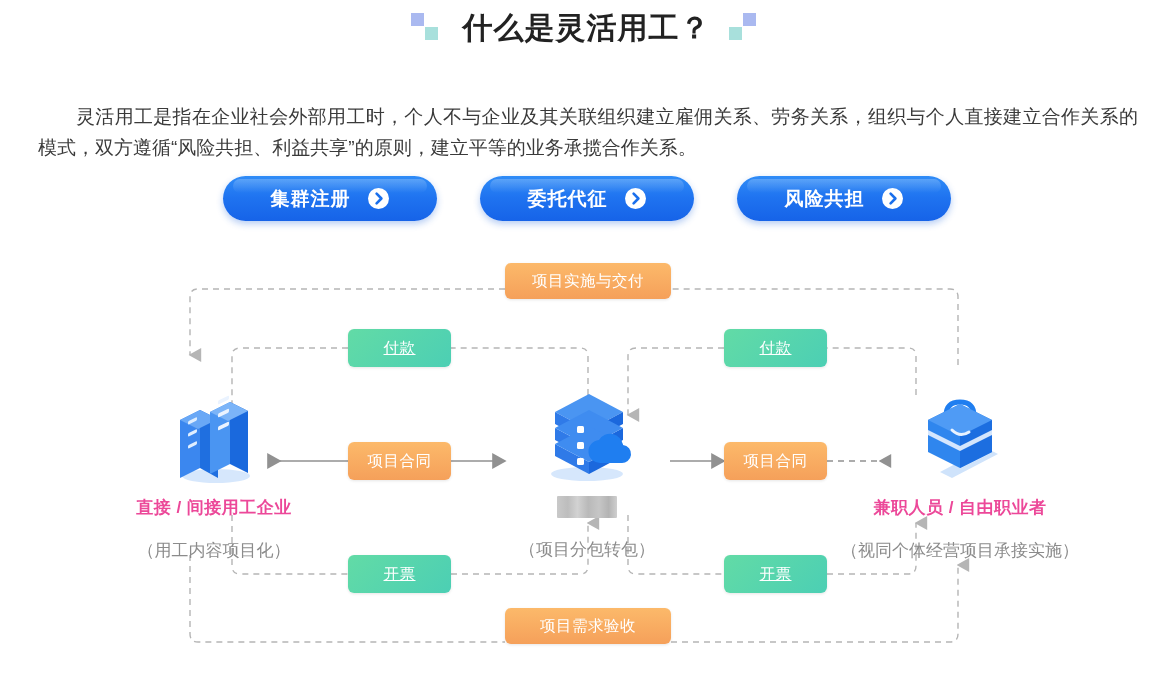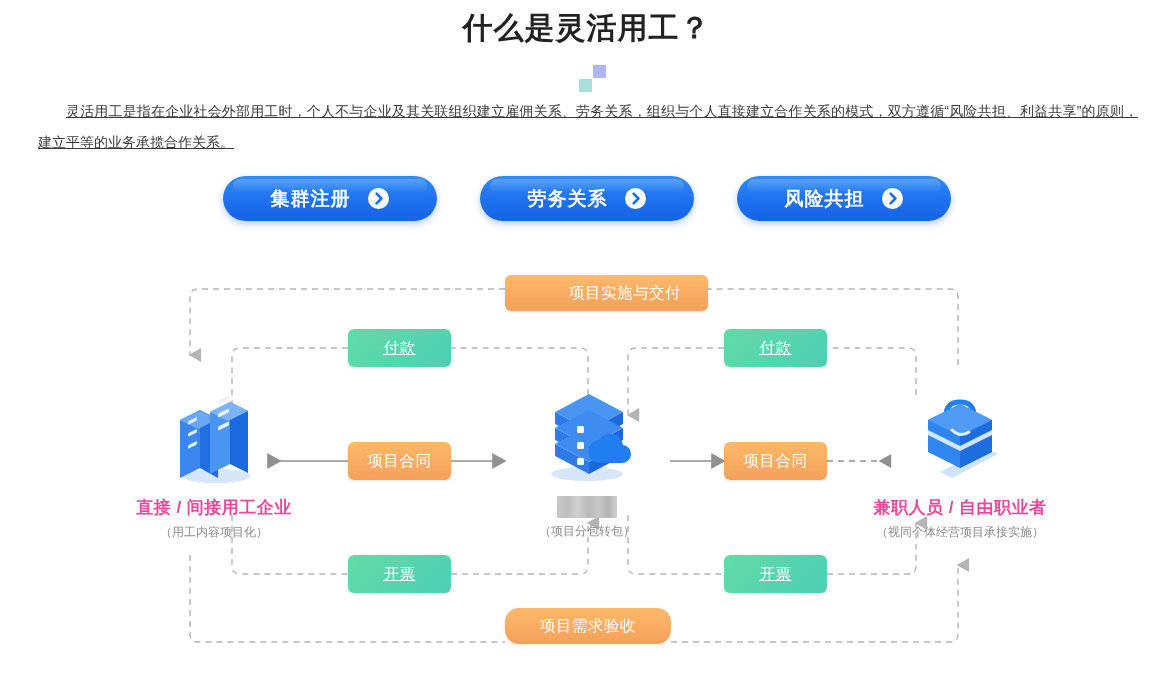--- a/index.html
+++ b/index.html
@@ -17,21 +17,20 @@
   }
 
   
   .title-row {
     position: absolute;
     left: 0; top: 0;
     width: 1173px; height: 56px;
     display: flex;
     align-items: center;
     justify-content: center;
-    flex-direction: column;
   }
   .title-text {
     font-size: 30px;
     font-weight: bold;
     color: #222222;
     letter-spacing: 1px;
     line-height: 1;
   }
   .deco {
     position: relative;
@@ -53,27 +52,26 @@
   .deco-right .sq-teal { left: 0px;  top: 16px; }
   .deco-left  { margin-right: 18px; }
   .deco-right { margin-left: 18px; }
 
   
   .intro {
     position: absolute;
     left: 38px;
     top: 82px;
     width: 1100px;
-    font-size: 14px;
+    font-size: 19px;
     line-height: 31px;
     color: #3a3a3a;
     text-indent: 2em;
     text-align: justify;
     text-justify: inter-ideograph;
-    text-decoration: underline;
   }
 
   
   .btn-row {
     position: absolute;
     left: 0;
     top: 176px;
     width: 1173px;
     display: flex;
     justify-content: center;
@@ -145,22 +143,22 @@
     box-shadow: 0 1px 3px rgba(0,0,0,0.10);
   }
   .tag-orange {
     background: linear-gradient(180deg, #fcb96a 0%, #f5a05a 100%);
   }
   .tag-green {
     background: linear-gradient(135deg, #62dba6 0%, #4ccfb4 100%);
     text-decoration: underline;
   }
 
-  .t-top      { left: 505px; top: 20px;  width: 166px; height: 36px; padding-left: 37px; }
-  .t-bottom   { left: 505px; top: 353px; width: 166px; height: 36px; border-radius: 14px; }
+  .t-top      { left: 505px; top: 8px;  width: 166px; height: 36px; }
+  .t-bottom   { left: 505px; top: 353px; width: 166px; height: 36px; }
   .t-pay-l    { left: 348px; top: 74px;  width: 103px; height: 38px; }
   .t-pay-r    { left: 724px; top: 74px;  width: 103px; height: 38px; }
   .t-con-l    { left: 348px; top: 187px; width: 103px; height: 38px; }
   .t-con-r    { left: 724px; top: 187px; width: 103px; height: 38px; }
   .t-inv-l    { left: 348px; top: 300px; width: 103px; height: 38px; }
   .t-inv-r    { left: 724px; top: 300px; width: 103px; height: 38px; }
 
   .node {
     position: absolute;
     width: 260px;
@@ -177,22 +175,22 @@
     justify-content: center;
   }
   .node-title {
     margin-top: 10px;
     font-size: 17px;
     font-weight: bold;
     color: #ec4899;
     letter-spacing: 0.5px;
   }
   .node-sub {
-    margin-top: 5px;
-    font-size: 12px;
+    margin-top: 20px;
+    font-size: 17px;
     color: #8b8b8b;
   }
   .node-title.redacted {
     display: inline-block;
     position: relative;
     color: transparent;
     background:
       linear-gradient(90deg,
         #c9c9c9 0%, #bdbdbd 18%, #d2d2d2 34%,
         #b9b9b9 52%, #c6c6c6 70%, #b3b3b3 86%, #cfcfcf 100%);
@@ -222,21 +220,21 @@
   <div class="pill">
     <span class="pill-label">集群注册</span>
     <span class="pill-arrow">
       <svg width="21" height="21" viewBox="0 0 21 21">
           <path d="M8.6 5.6 L13.4 10.5 L8.6 15.4" fill="none" stroke="#1a6fec" stroke-width="2.6" stroke-linecap="round" stroke-linejoin="round"></path>
         </svg>
     </span>
   </div>
 
   <div class="pill">
-    <span class="pill-label">劳务关系</span>
+    <span class="pill-label">委托代征</span>
     <span class="pill-arrow">
       <svg width="21" height="21" viewBox="0 0 21 21">
           <path d="M8.6 5.6 L13.4 10.5 L8.6 15.4" fill="none" stroke="#1a6fec" stroke-width="2.6" stroke-linecap="round" stroke-linejoin="round"></path>
         </svg>
     </span>
   </div>
 
 
   <div class="pill">
     <span class="pill-label">风险共担</span>

